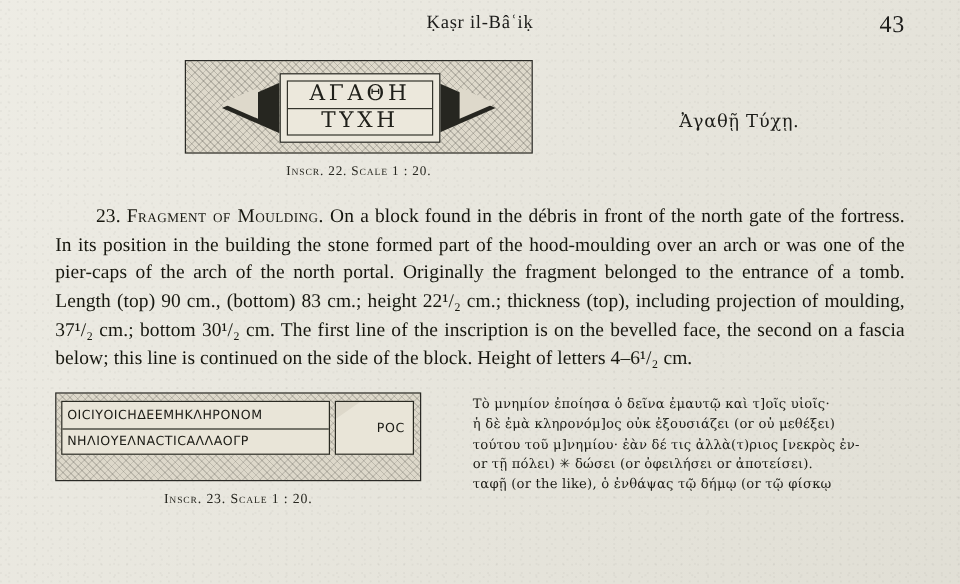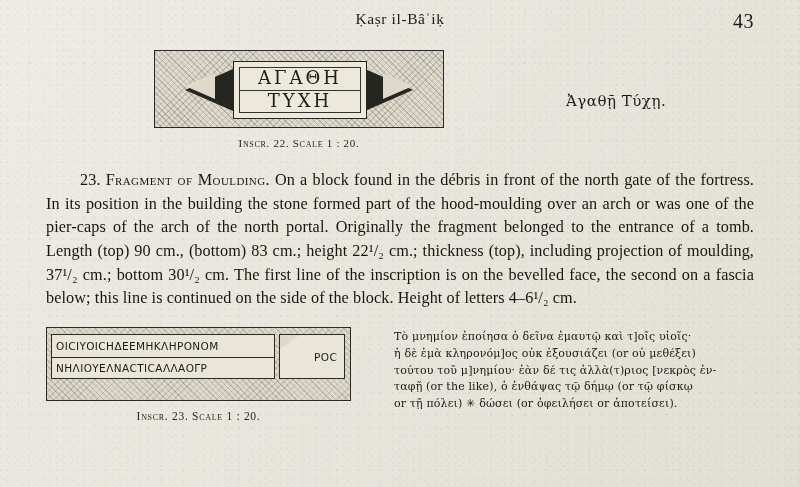--- a/index.html
+++ b/index.html
@@ -330,19 +330,19 @@
             <div class="sidetext">ΡΟC</div>
           </div>
         </div>
         <div class="fig23-caption">Inscr. 23.   Scale 1 : 20.</div>
       </div>
 
       <div class="greek-col">
         <div>Τὸ μνημίον ἐποίησα ὁ δεῖνα ἐμαυτῷ καὶ τ]οῖς υἱοῖς·</div>
         <div>ἡ δὲ ἐμὰ κληρονόμ]ος οὐκ ἐξουσιάζει (or οὐ μεθέξει)</div>
         <div>τούτου τοῦ μ]νημίου· ἐὰν δέ τις ἀλλὰ(τ)ριος [νεκρὸς ἐν-</div>
+        <div>or τῇ πόλει) ✳ δώσει (or ὀφειλήσει or ἀποτείσει).</div>
         <div>ταφῇ (or the like), ὁ ἐνθάψας τῷ δήμῳ (or τῷ φίσκῳ</div>
-        <div>or τῇ πόλει) ✳ δώσει (or ὀφειλήσει or ἀποτείσει).</div>
       </div>
     </div>
 
   </div>
 </div>
 
 </body></html>

